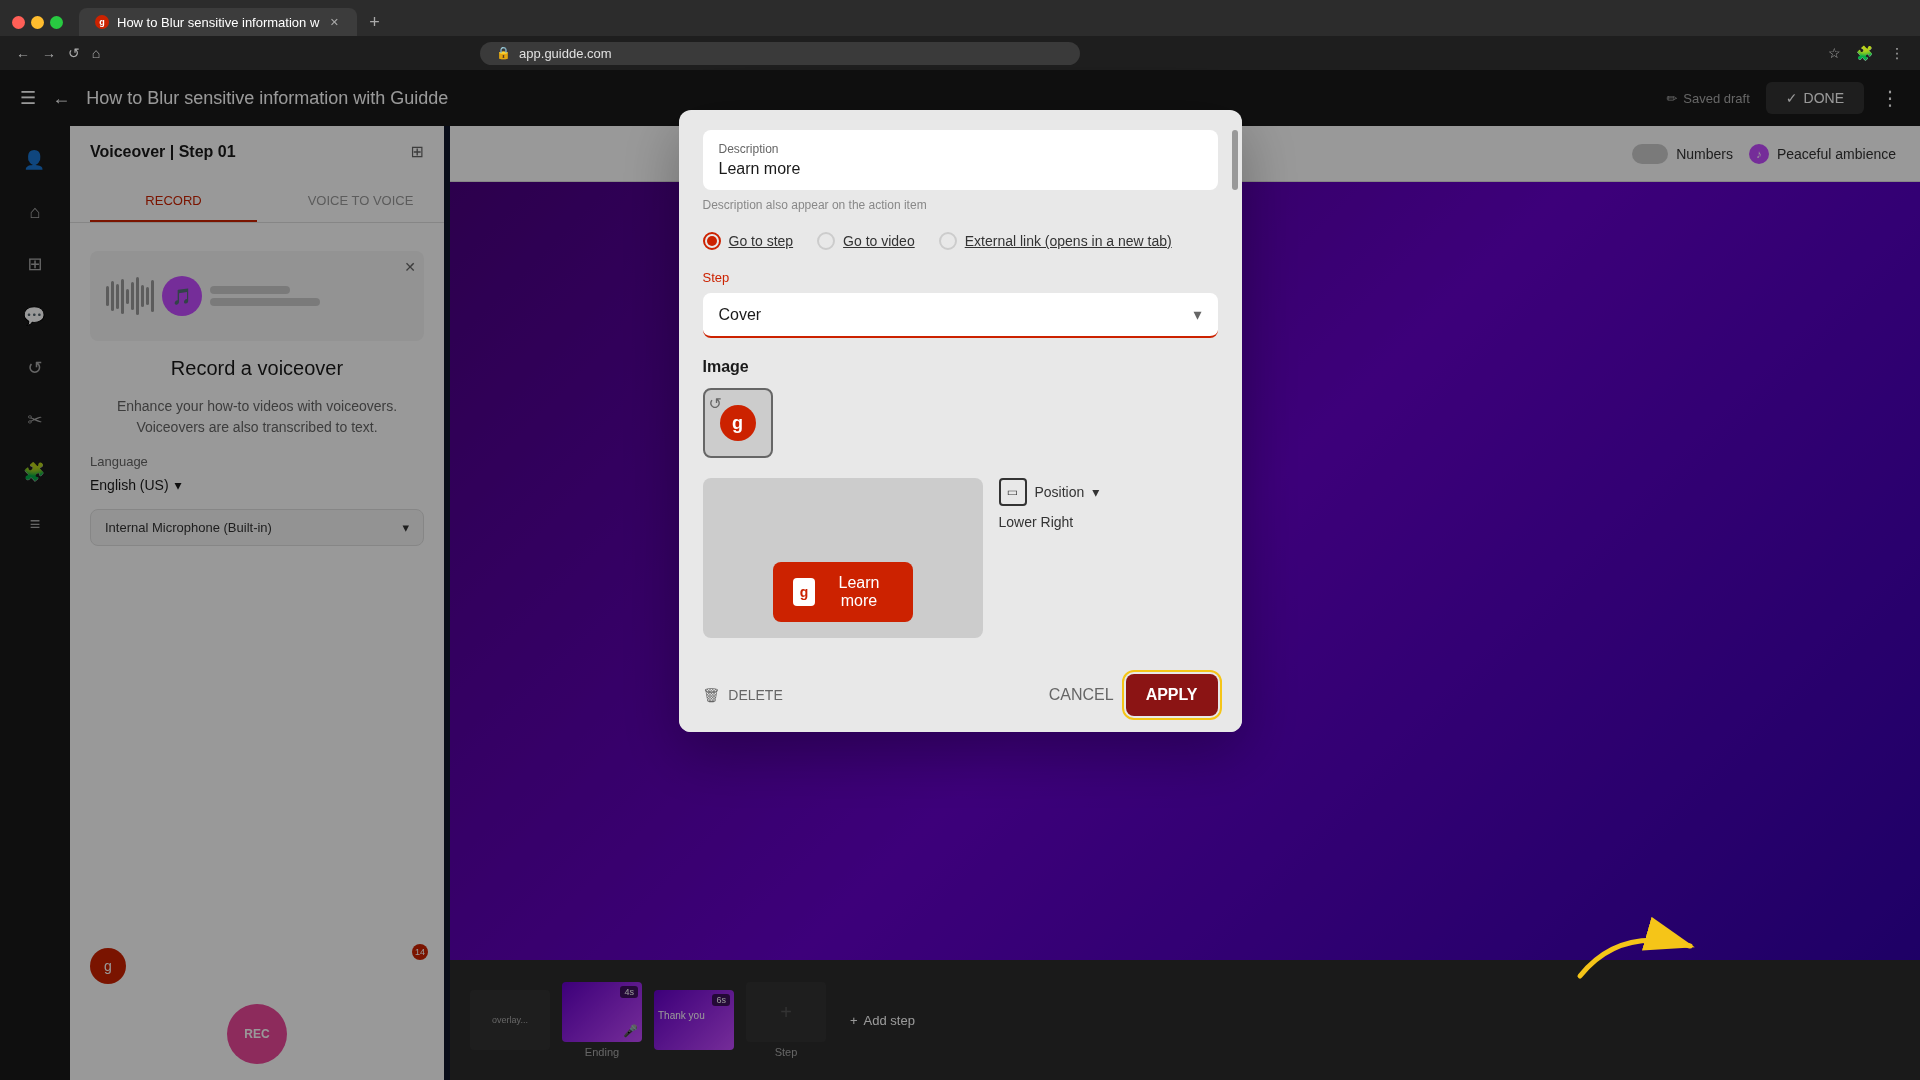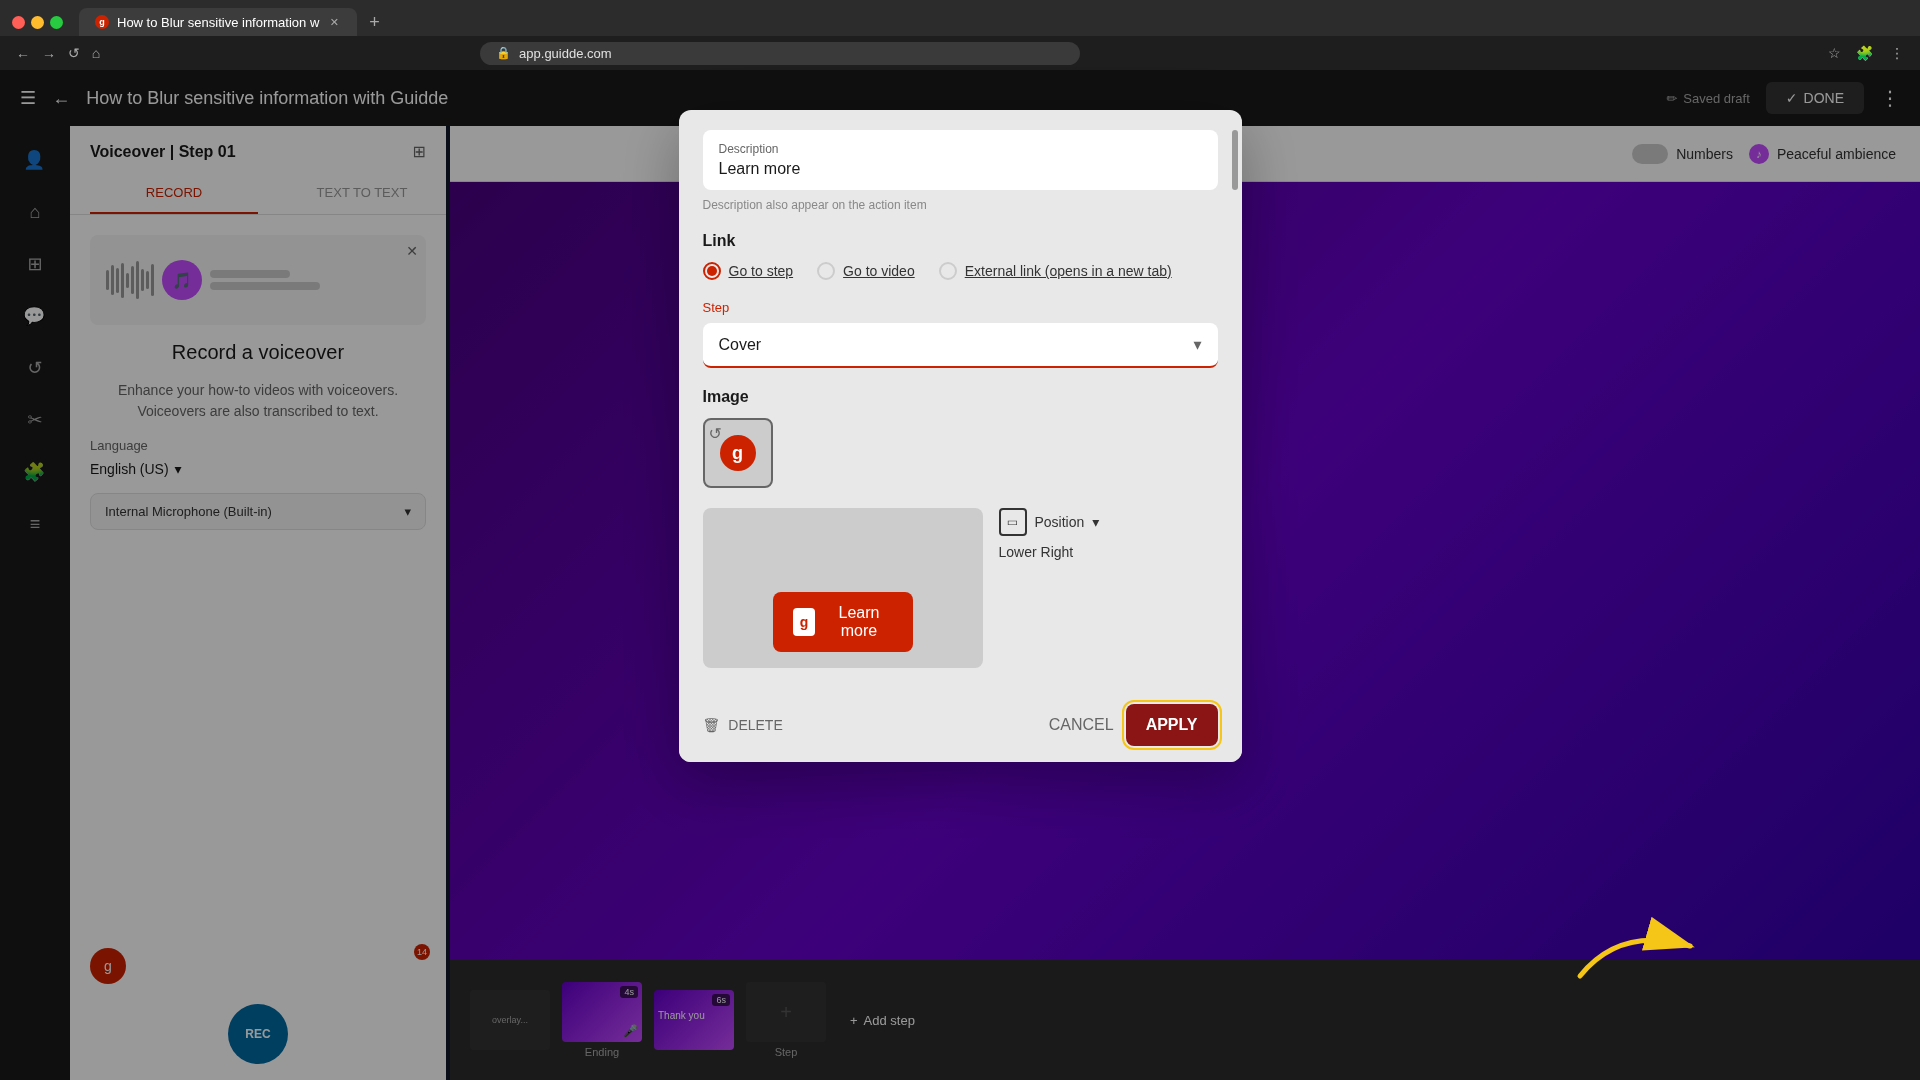--- a/index.html
+++ b/index.html
@@ -209,22 +209,23 @@
       cursor: pointer;
     }
 
     
     .left-panel {
       width: 380px;
       background: #fff;
       display: flex;
       flex-direction: column;
       flex-shrink: 0;
-      border-right: 4px solid #0f172a;
+      border-right: 6px solid #0f172a;
       position: relative;
+      gap: 8px;
     }
     .panel-header {
       padding: 16px 20px 0;
       display: flex;
       align-items: center;
       justify-content: space-between;
     }
     .panel-title {
       font-size: 16px;
       font-weight: 600;
@@ -381,21 +382,21 @@
       right: -4px;
       background: #cc2200;
       color: white;
       border-radius: 50%;
       font-size: 9px;
       width: 16px;
       height: 16px;
       display: flex; align-items: center; justify-content: center;
     }
     .rec-button {
-      background: #0369a1;
+      background: #ec4899;
       color: white;
       border: none;
       border-radius: 50%;
       width: 60px;
       height: 60px;
       font-size: 12px;
       font-weight: 700;
       cursor: pointer;
       margin-top: 12px;
       align-self: center;
@@ -913,21 +914,21 @@
       <div class="sidebar-icon">≡</div>
     </div>
 
     <div class="left-panel">
       <div class="panel-header">
         <span class="panel-title">Voiceover | Step 01</span>
         <span class="panel-icon">⊞</span>
       </div>
       <div class="panel-tabs">
         <div class="panel-tab active">RECORD</div>
-        <div class="panel-tab">TEXT TO TEXT</div>
+        <div class="panel-tab">VOICE TO VOICE</div>
       </div>
       <div class="voiceover-content">
         <div class="waveform-box">
           <span class="close-btn">✕</span>
           <div class="waveform-visual">
             <div class="waveform-bar" style="height:20px"></div>
             <div class="waveform-bar" style="height:30px"></div>
             <div class="waveform-bar" style="height:25px"></div>
             <div class="waveform-bar" style="height:35px"></div>
             <div class="waveform-bar" style="height:15px"></div>
@@ -1022,21 +1023,20 @@
 
       <div class="dialog-section">
         <div class="description-field">
           <div class="desc-label">Description</div>
           <div class="desc-value">Learn more</div>
         </div>
         <div class="desc-hint">Description also appear on the action item</div>
       </div>
 
       <div class="link-section">
-        <div class="link-title">Link</div>
         <div class="radio-group">
           <label class="radio-option">
             <div class="radio-circle selected">
               <div class="radio-dot"></div>
             </div>
             <span>Go to step</span>
           </label>
           <label class="radio-option">
             <div class="radio-circle"></div>
             <span>Go to video</span>

